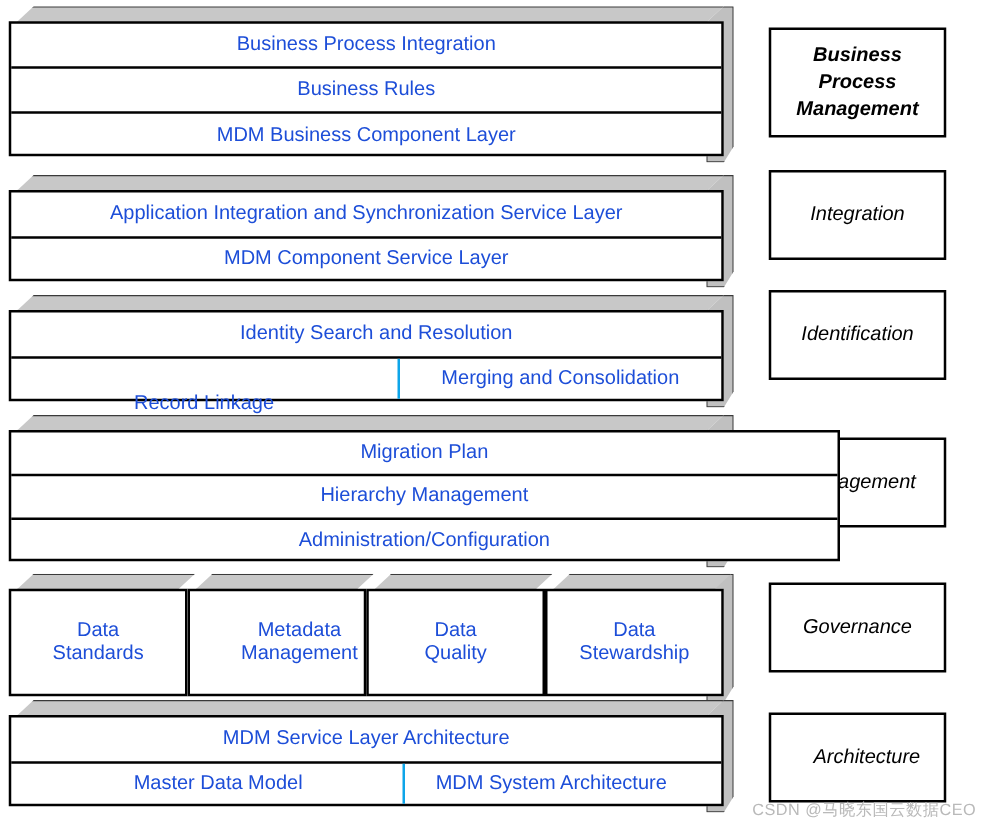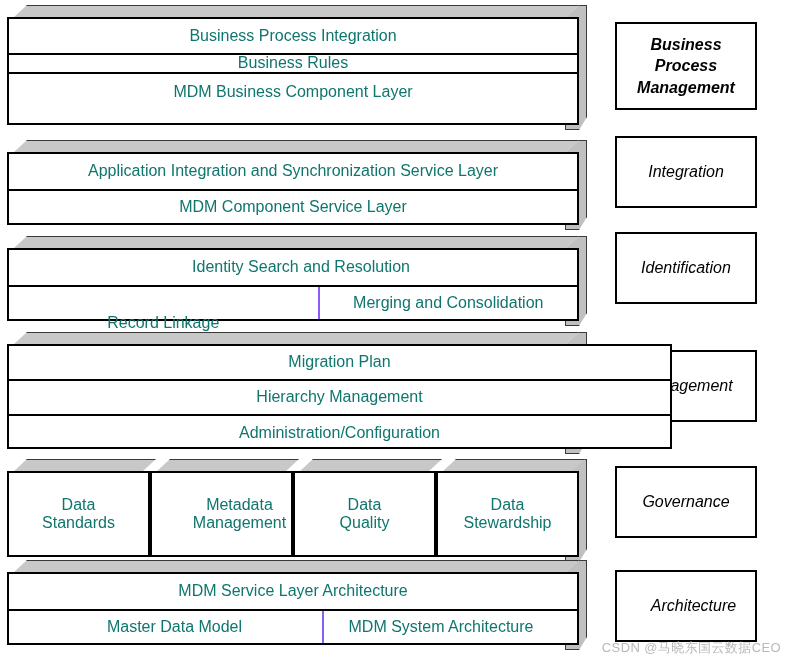--- a/index.html
+++ b/index.html
@@ -49,25 +49,25 @@
   .block .row:last-child { border-bottom: none; }
 
   .block .cell {
     box-sizing: border-box;
     display: flex;
     align-items: center;
     justify-content: center;
     text-align: center;
     height: 100%;
     font-size: 16px;
-    color: #0f766e;
+    color: #1d4ed8;
     line-height: 1.15;
     padding: 0 4px;
   }
-  .block .cell + .cell { border-left: 2px solid #8b5cf6; }
+  .block .cell + .cell { border-left: 2px solid #0ea5e9; }
 
   
   .bevel {
     position: absolute;
     z-index: 2;
     background: #c8c8c8;
     border: 1px solid #3a3a3a;
     box-sizing: border-box;
   }
 
@@ -116,21 +116,21 @@
 
   <div class="layer">
     <div class="bevel" style="left:6px; top:5px; width:566px; height:13px;
          clip-path: polygon(14px 0, 566px 0, 552px 13px, 0 13px);"></div>
     <div class="side" style="left:558px; top:5px; width:22px; height:125px;
          clip-path: polygon(14px 0, 22px 0, 22px 112px, 14px 125px, 0 125px, 0 13px);"></div>
     <div class="block" style="left:0px; top:17px; width:572px; height:108px;">
       <div class="row" style="height:36px;">
         <div class="cell" style="width:100%;">Business Process Integration</div>
       </div>
-      <div class="row" style="height:19px;">
+      <div class="row" style="height:36px;">
         <div class="cell" style="width:100%;">Business Rules</div>
       </div>
       <div class="row" style="height:36px;">
         <div class="cell" style="width:100%;">MDM Business Component Layer</div>
       </div>
     </div>
   </div>
 
   <div class="layer" style="top:0;">
     <div class="bevel" style="left:6px; top:140px; width:566px; height:13px;

